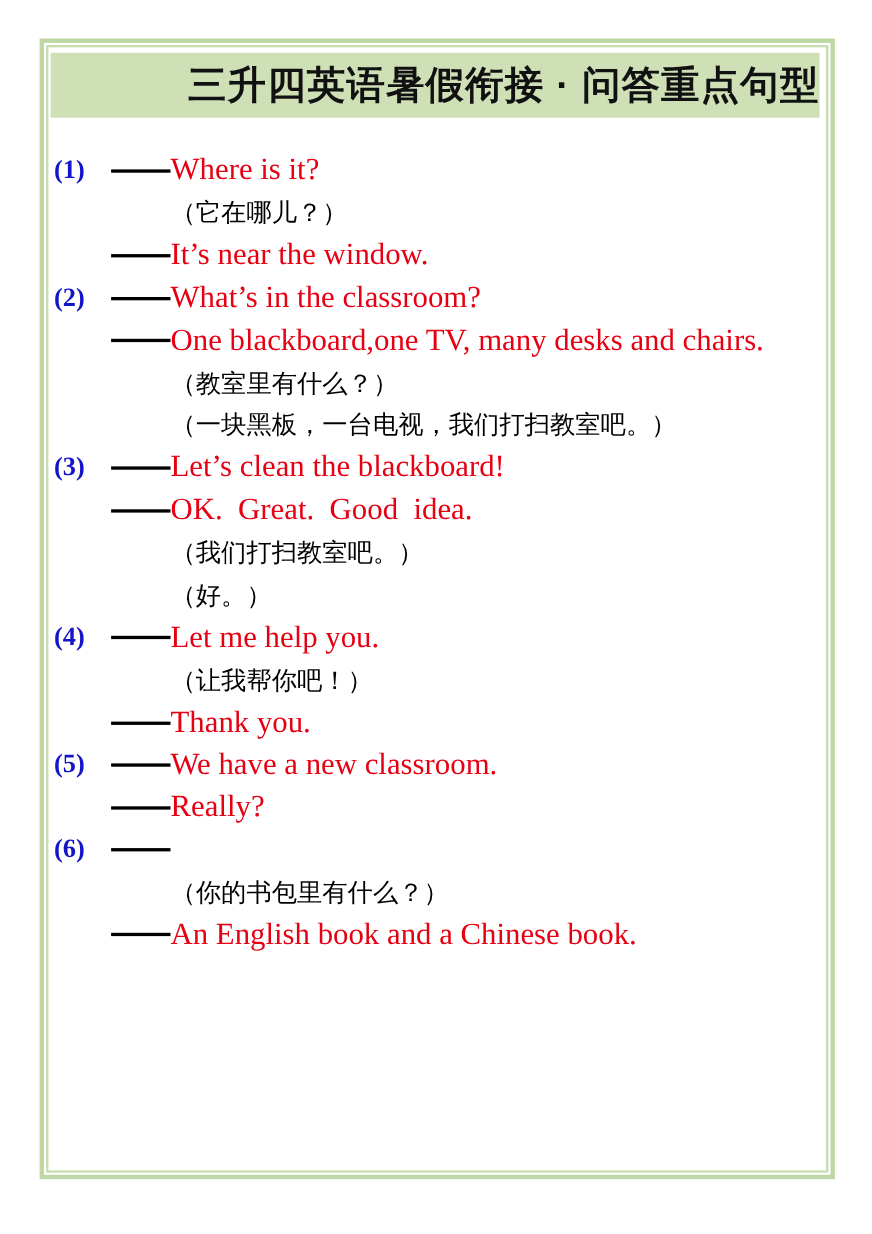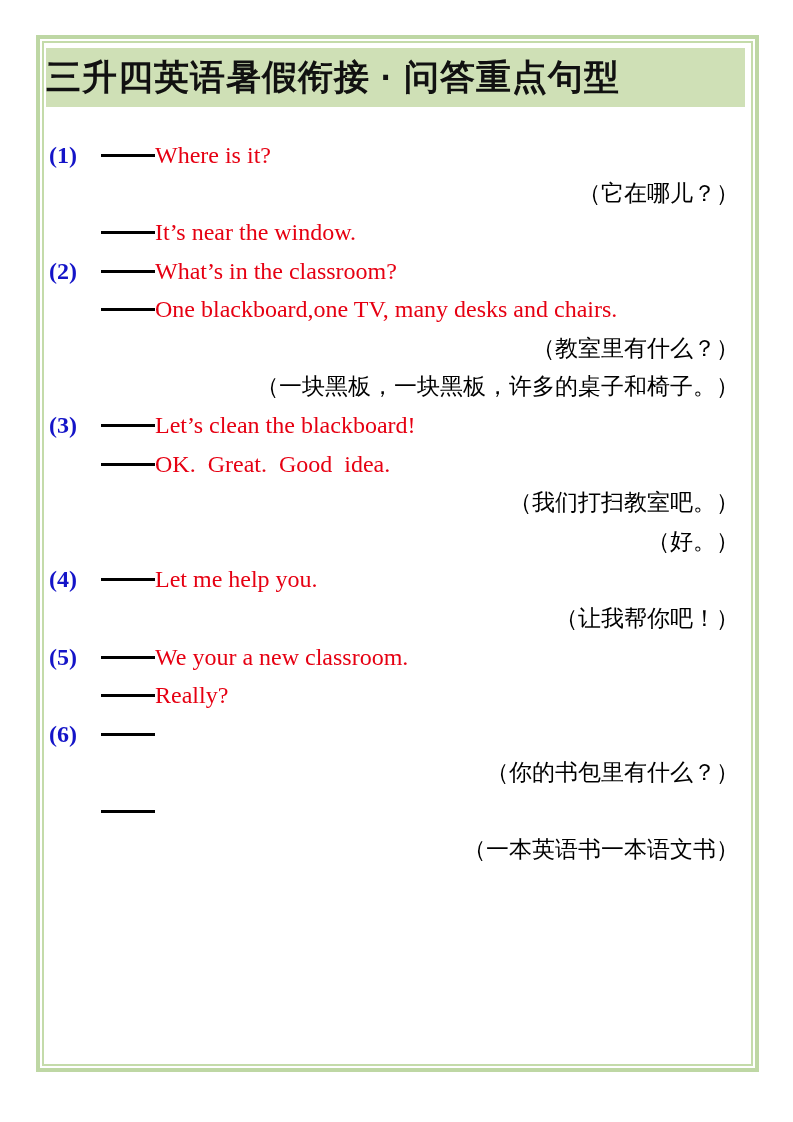--- a/index.html
+++ b/index.html
@@ -24,21 +24,21 @@
     border: 2px solid #c4dbaa;
   }
   
   .banner {
     position: absolute;
     left: 46px; top: 48px;
     width: 699px; height: 59px;
     background: #cfe0b6;
     display: flex;
     align-items: center;
-    justify-content: flex-start;
+    justify-content: flex-end;
   }
   .title {
     font-family: "Liberation Sans", sans-serif;
     font-size: 35px;
     font-weight: bold;
     color: #111111;
     letter-spacing: 1px;
     white-space: pre;
   }
   
@@ -47,42 +47,42 @@
     left: 49px; top: 136px;
     width: 690px;
   }
   .row {
     height: 38.6px;
     display: flex;
     align-items: center;
     position: relative;
   }
   .row.en { padding-left: 52px; }
-  .row.zh { padding-left: 106px; justify-content: flex-end; }
+  .row.zh { padding-left: 106px; }
   .num {
     position: absolute;
     left: 0; top: 0;
     height: 38.6px;
     display: flex;
     align-items: center;
     font-family: "Liberation Serif", serif;
     font-size: 24px;
     font-weight: bold;
     color: #1414c8;
   }
   .dash {
     display: inline-block;
     width: 54px;
     height: 3px;
     background: #000000;
     flex-shrink: 0;
   }
   .en-text {
     font-family: "Liberation Serif", serif;
-    font-size: 24px;
+    font-size: 28px;
     color: #e60012;
     white-space: pre;
   }
   .zh-text {
     font-family: "Liberation Sans", sans-serif;
     font-size: 23px;
     color: #000000;
     white-space: pre;
   }
 </style>
@@ -122,21 +122,21 @@
         <span class="en-text">What’s in the classroom?</span>
       </div>
       <div class="row en">
         <span class="dash"></span>
         <span class="en-text">One blackboard,one TV, many desks and chairs.</span>
       </div>
       <div class="row zh">
         <span class="zh-text">（教室里有什么？）</span>
       </div>
       <div class="row zh">
-        <span class="zh-text">（一块黑板，一块黑板，许多的桌子和椅子。）</span>
+        <span class="zh-text">（一块黑板，一台电视，我们打扫教室吧。）</span>
       </div>
     </div>
 
     <div class="item">
       <div class="row en">
         <span class="num">(3)</span>
         <span class="dash"></span>
         <span class="en-text">Let’s clean the blackboard!</span>
       </div>
       <div class="row en">
@@ -153,44 +153,46 @@
 
     <div class="item">
       <div class="row en">
         <span class="num">(4)</span>
         <span class="dash"></span>
         <span class="en-text">Let me help you.</span>
       </div>
       <div class="row zh">
         <span class="zh-text">（让我帮你吧！）</span>
       </div>
+      <div class="row en">
+        <span class="dash"></span>
+        <span class="en-text">Thank you.</span>
+      </div>
     </div>
 
     <div class="item">
       <div class="row en">
         <span class="num">(5)</span>
         <span class="dash"></span>
-        <span class="en-text">We your a new classroom.</span>
+        <span class="en-text">We have a new classroom.</span>
       </div>
       <div class="row en">
         <span class="dash"></span>
         <span class="en-text">Really?</span>
       </div>
     </div>
 
     <div class="item">
       <div class="row en">
         <span class="num">(6)</span>
         <span class="dash"></span>
       </div>
       <div class="row zh">
         <span class="zh-text">（你的书包里有什么？）</span>
       </div>
       <div class="row en">
         <span class="dash"></span>
-      </div>
-      <div class="row zh">
-        <span class="zh-text">（一本英语书一本语文书）</span>
+        <span class="en-text">An English book and a Chinese book.</span>
       </div>
     </div>
 
   </div>
 </div>
 
 </body></html>

